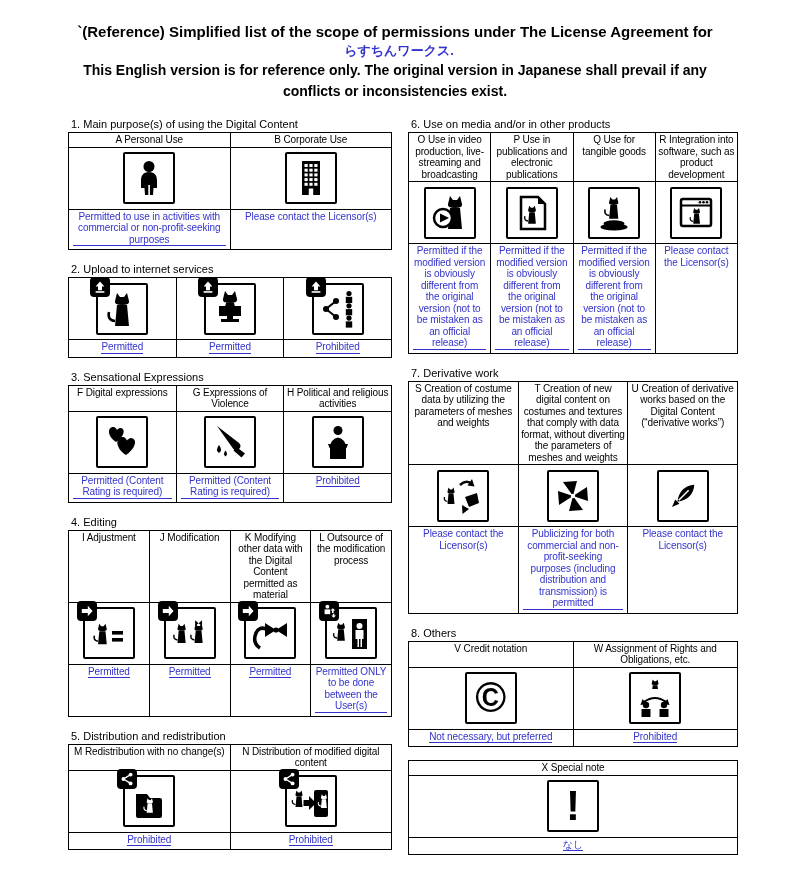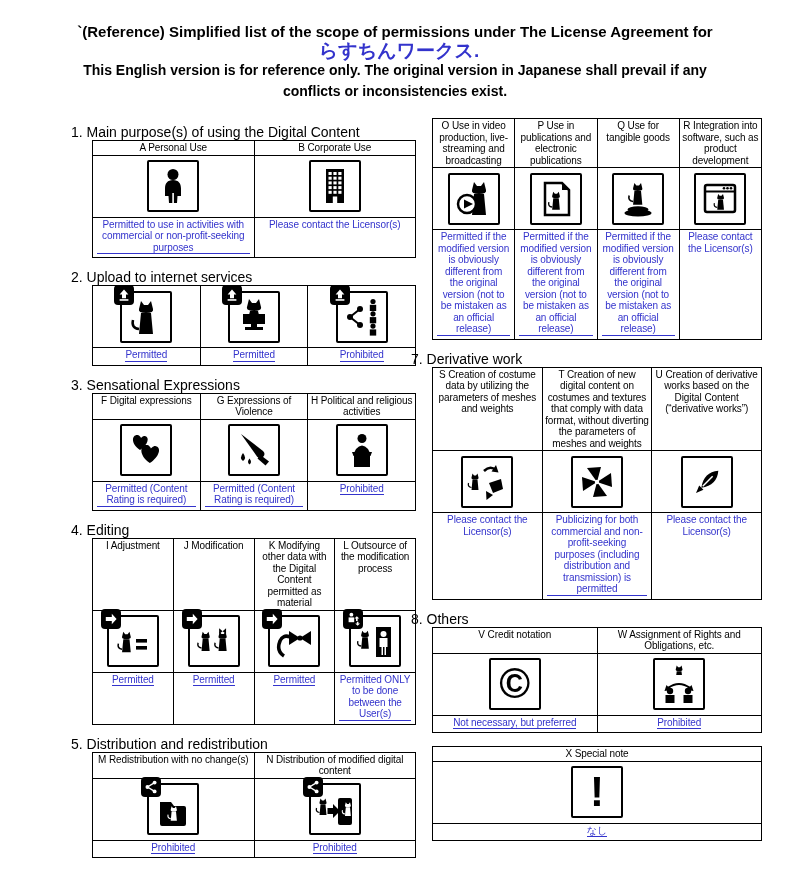--- a/index.html
+++ b/index.html
@@ -4,28 +4,28 @@
 <style>
   :root { --accent:#3333cc; --border:#000000; }
   * { box-sizing:border-box; }
   html,body { margin:0; padding:0; }
   body {
     width:790px; height:880px; background:#ffffff; overflow:hidden;
     font-family:"Liberation Sans", sans-serif; color:#000;
   }
   .header { text-align:center; padding-top:22px; font-weight:bold; }
   .header .line1 { font-size:15px; line-height:19px; }
-  .header .jp { font-size:19px; line-height:19px; color:var(--accent);margin-left:8px; }
+  .header .jp { font-size:13px; line-height:19px; color:var(--accent);margin-left:8px; }
   .header .disclaimer { font-size:14px; line-height:21px; max-width:672px; margin:0 auto; }
   .cols { display:flex; margin-top:16px; padding-left:68px; }
   .col.left  { width:324px; margin-right:16px; }
   .col.right { width:330px; }
   .section { margin-bottom:13px; }
-  .section-title { font-size:14px; line-height:12px; margin:8px 0 2px 3px; }
-  table { border-collapse:collapse; width:100%; table-layout:fixed;margin-left:24px; }
+  .section-title { font-size:11px; line-height:12px; margin:0 0 2px 3px; }
+  table { border-collapse:collapse; width:100%; table-layout:fixed; }
   th,td { border:1px solid var(--border); font-size:10px; line-height:11.5px;
           text-align:center; vertical-align:top; padding:1px 2px; letter-spacing:-0.1px; }
   th { font-weight:normal; }
   td.icon-cell { height:62px; vertical-align:middle; padding:4px 0; }
   td.status-cell { color:var(--accent); padding:1px 4px 3px; }
   .status.linked { display:inline-block; border-bottom:1px solid var(--accent); }
   .iconbox { position:relative; width:52px; height:52px; margin:0 auto;
              border:2px solid #000; border-radius:2px; background:#fff;
              display:flex; align-items:center; justify-content:center; }
   .icon-main { width:40px; height:40px; display:flex; align-items:center; justify-content:center; }
@@ -415,20 +415,21 @@
             <tr>
               <td class="status-cell"><span class="status linked">Prohibited</span></td>
               <td class="status-cell"><span class="status linked">Prohibited</span></td>
             </tr>
           </tbody>
         </table>
       </div>
     </div>
   <div class="col right">
       <div class="section">
+        <div class="section-title">6. Use on media and/or in other products</div>
         <table>
           <tbody>
             <tr>
               <th>O Use in video production, live-streaming and broadcasting</th>
               <th>P Use in publications and electronic publications</th>
               <th>Q Use for tangible goods</th>
               <th>R Integration into software, such as product development</th>
             </tr>
             <tr>
               <td class="icon-cell">

